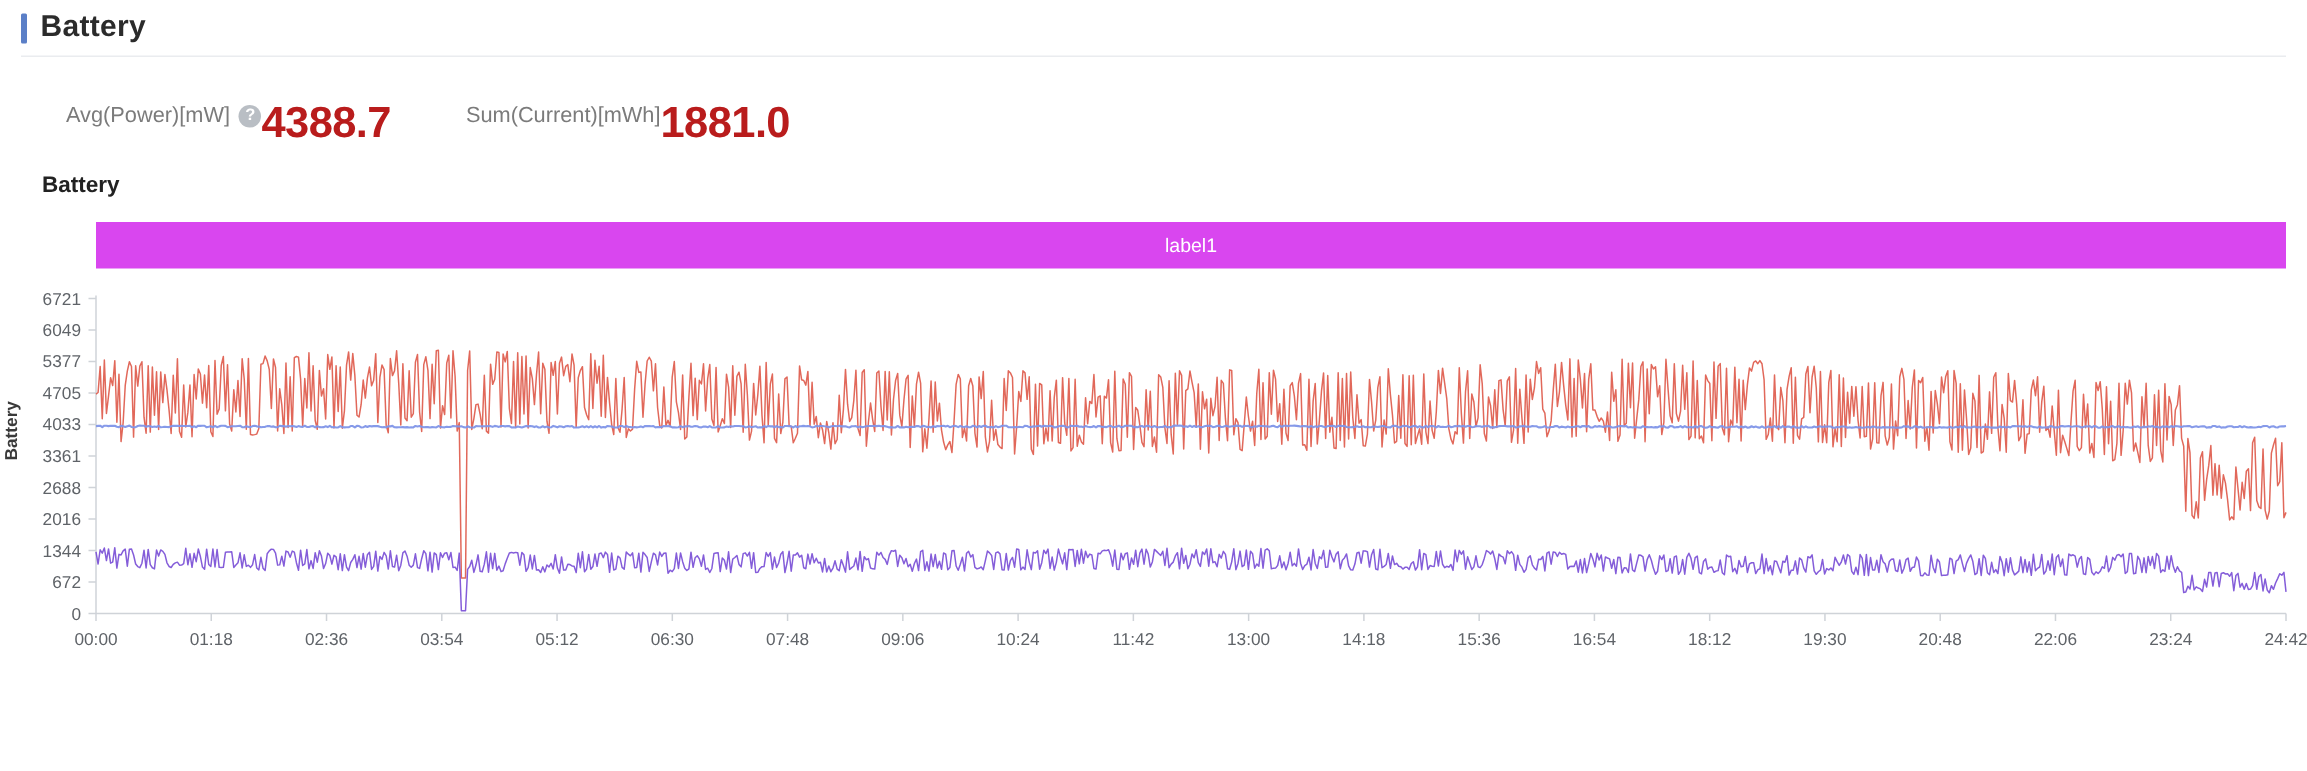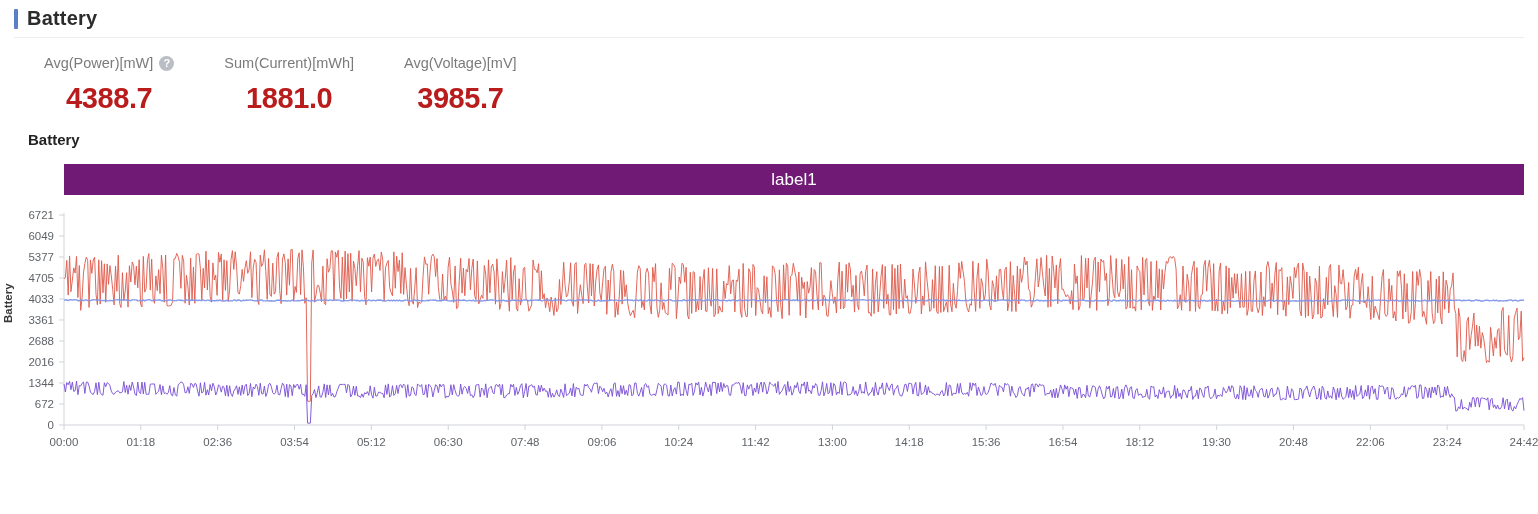--- a/index.html
+++ b/index.html
@@ -44,21 +44,21 @@
   }
 
   
   .stats-row {
     display: flex;
     padding: 17px 0 0 44px;
     box-sizing: border-box;
   }
   .stat-card {
     display: flex;
-    flex-direction: column;
+    flex-direction: row;
     align-items: center;
     margin-right: 50px;
   }
   .stat-label {
     font-size: 14.5px;
     color: #7b7b7b;
     font-weight: 400;
     display: flex;
     align-items: center;
     white-space: nowrap;
@@ -102,23 +102,23 @@
     position: relative;
     margin-top: 16px;
     height: 31px;
   }
   .legend-bar {
     position: absolute;
     left: 64px;
     right: 14px;
     top: 0;
     height: 31px;
-    background: #701a75;
+    background: #d946ef;
     color: #ffffff;
-    font-size: 17px;
+    font-size: 13px;
     display: flex;
     align-items: center;
     justify-content: center;
     cursor: pointer;
   }
 
   .plot-wrap {
     position: relative;
     height: 268px;
     margin-top: 10px;
@@ -168,26 +168,20 @@
     <div class="stat-value">4388.7</div>
   </div>
 
   <div class="stat-card">
     <div class="stat-label">
       <span>Sum(Current)[mWh]</span>
     </div>
     <div class="stat-value">1881.0</div>
   </div>
 
-  <div class="stat-card">
-    <div class="stat-label">
-      <span>Avg(Voltage)[mV]</span>
-    </div>
-    <div class="stat-value">3985.7</div>
-  </div>
 
 </div>
 
 <div class="chart-section">
   <div class="chart-heading">Battery</div>
 
   <div class="legend-bar-wrap">
     <div class="legend-bar">label1</div>
   </div>
 

